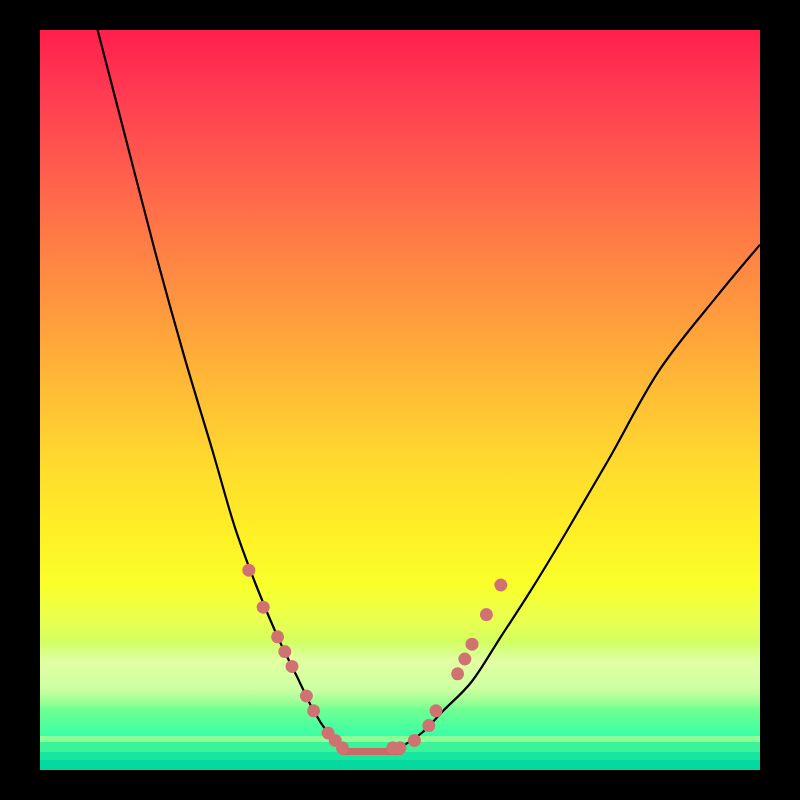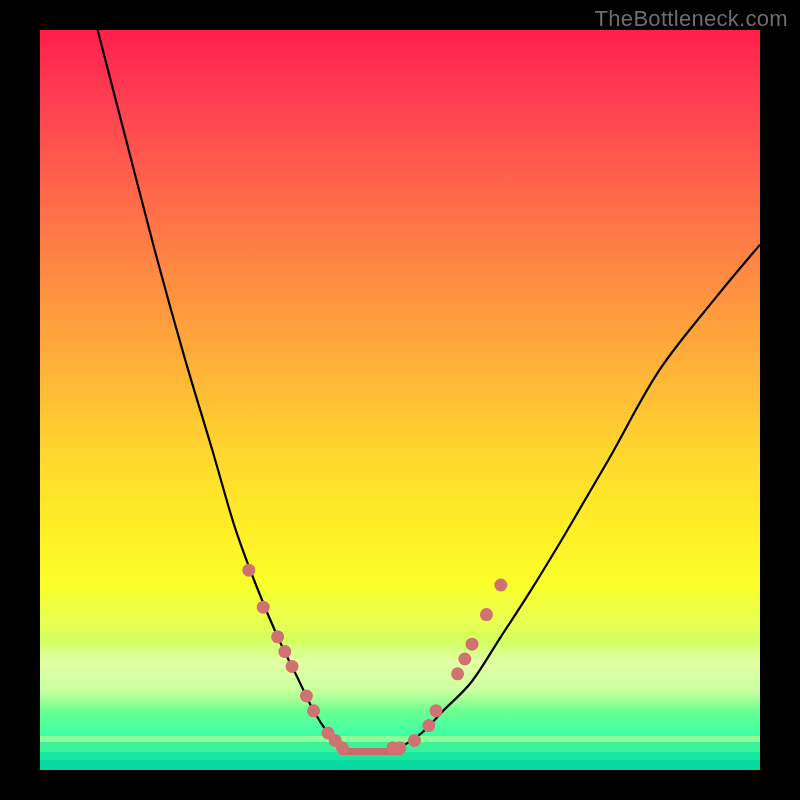--- a/index.html
+++ b/index.html
@@ -96,21 +96,20 @@
   }
   .dot {
     fill: #d07272;
     stroke: none;
   }
 </style>
 </head>
 <body>
 
 <div class="frame">
-  <div class="watermark">TheBottleneck.com</div>
 
   <div class="plot">
     <div class="pale-band"></div>
     <div class="green-stripes"></div>
 
     <svg class="curves" viewBox="0 0 720 740" preserveAspectRatio="none">
       <path id="curve-left" class="curve" d="M 57.6,0 C 62.4,18.5 76.8,74 86.39999999999999,111 C 95.99999999999999,148 105.6,186.23333333333335 115.2,222 C 124.80000000000001,257.76666666666665 134.4,292.29999999999995 144,325.59999999999997 C 153.6,358.9 164.39999999999998,393.43333333333334 172.79999999999998,421.8 C 181.2,450.1666666666667 187.2,473.59999999999997 194.4,495.79999999999995 C 201.60000000000002,518 208.8,536.5 216,555 C 223.2,573.5 230.40000000000003,590.7666666666667 237.60000000000002,606.8 C 244.8,622.8333333333333 253.2,638.8666666666667 259.2,651.2 C 265.2,663.5333333333334 268.8,672.1666666666666 273.6,680.8 C 278.40000000000003,689.4333333333333 283.2,696.8333333333334 288,703 C 292.8,709.1666666666666 300,715.3333333333333 302.4,717.8"></path>
       <path id="curve-right" class="curve" d="M 360,717.8 C 363.6,715.3333333333333 374.40000000000003,709.1666666666666 381.6,703 C 388.8,696.8333333333334 394.80000000000007,689.4333333333333 403.20000000000005,680.8 C 411.6,672.1666666666666 422.4,663.5333333333334 432,651.2 C 441.6,638.8666666666667 451.2,621.5999999999999 460.8,606.8 C 470.40000000000003,592 478.8,579.6666666666666 489.6,562.4 C 500.40000000000003,545.1333333333333 512.4,525.4 525.6,503.2 C 538.8000000000001,481 553.2,456.3333333333333 568.8000000000001,429.2 C 584.4000000000001,402.06666666666666 601.2,367.5333333333333 619.2,340.4 C 637.2,313.26666666666665 660,287.3666666666666 676.8,266.4 C 693.5999999999999,245.4333333333333 712.8,223.23333333333335 720,214.60000000000002"></path>
       <path id="flat-min" class="flat" d="M 302.4,721.5 L 360,721.5"></path>
       <g id="dots">

